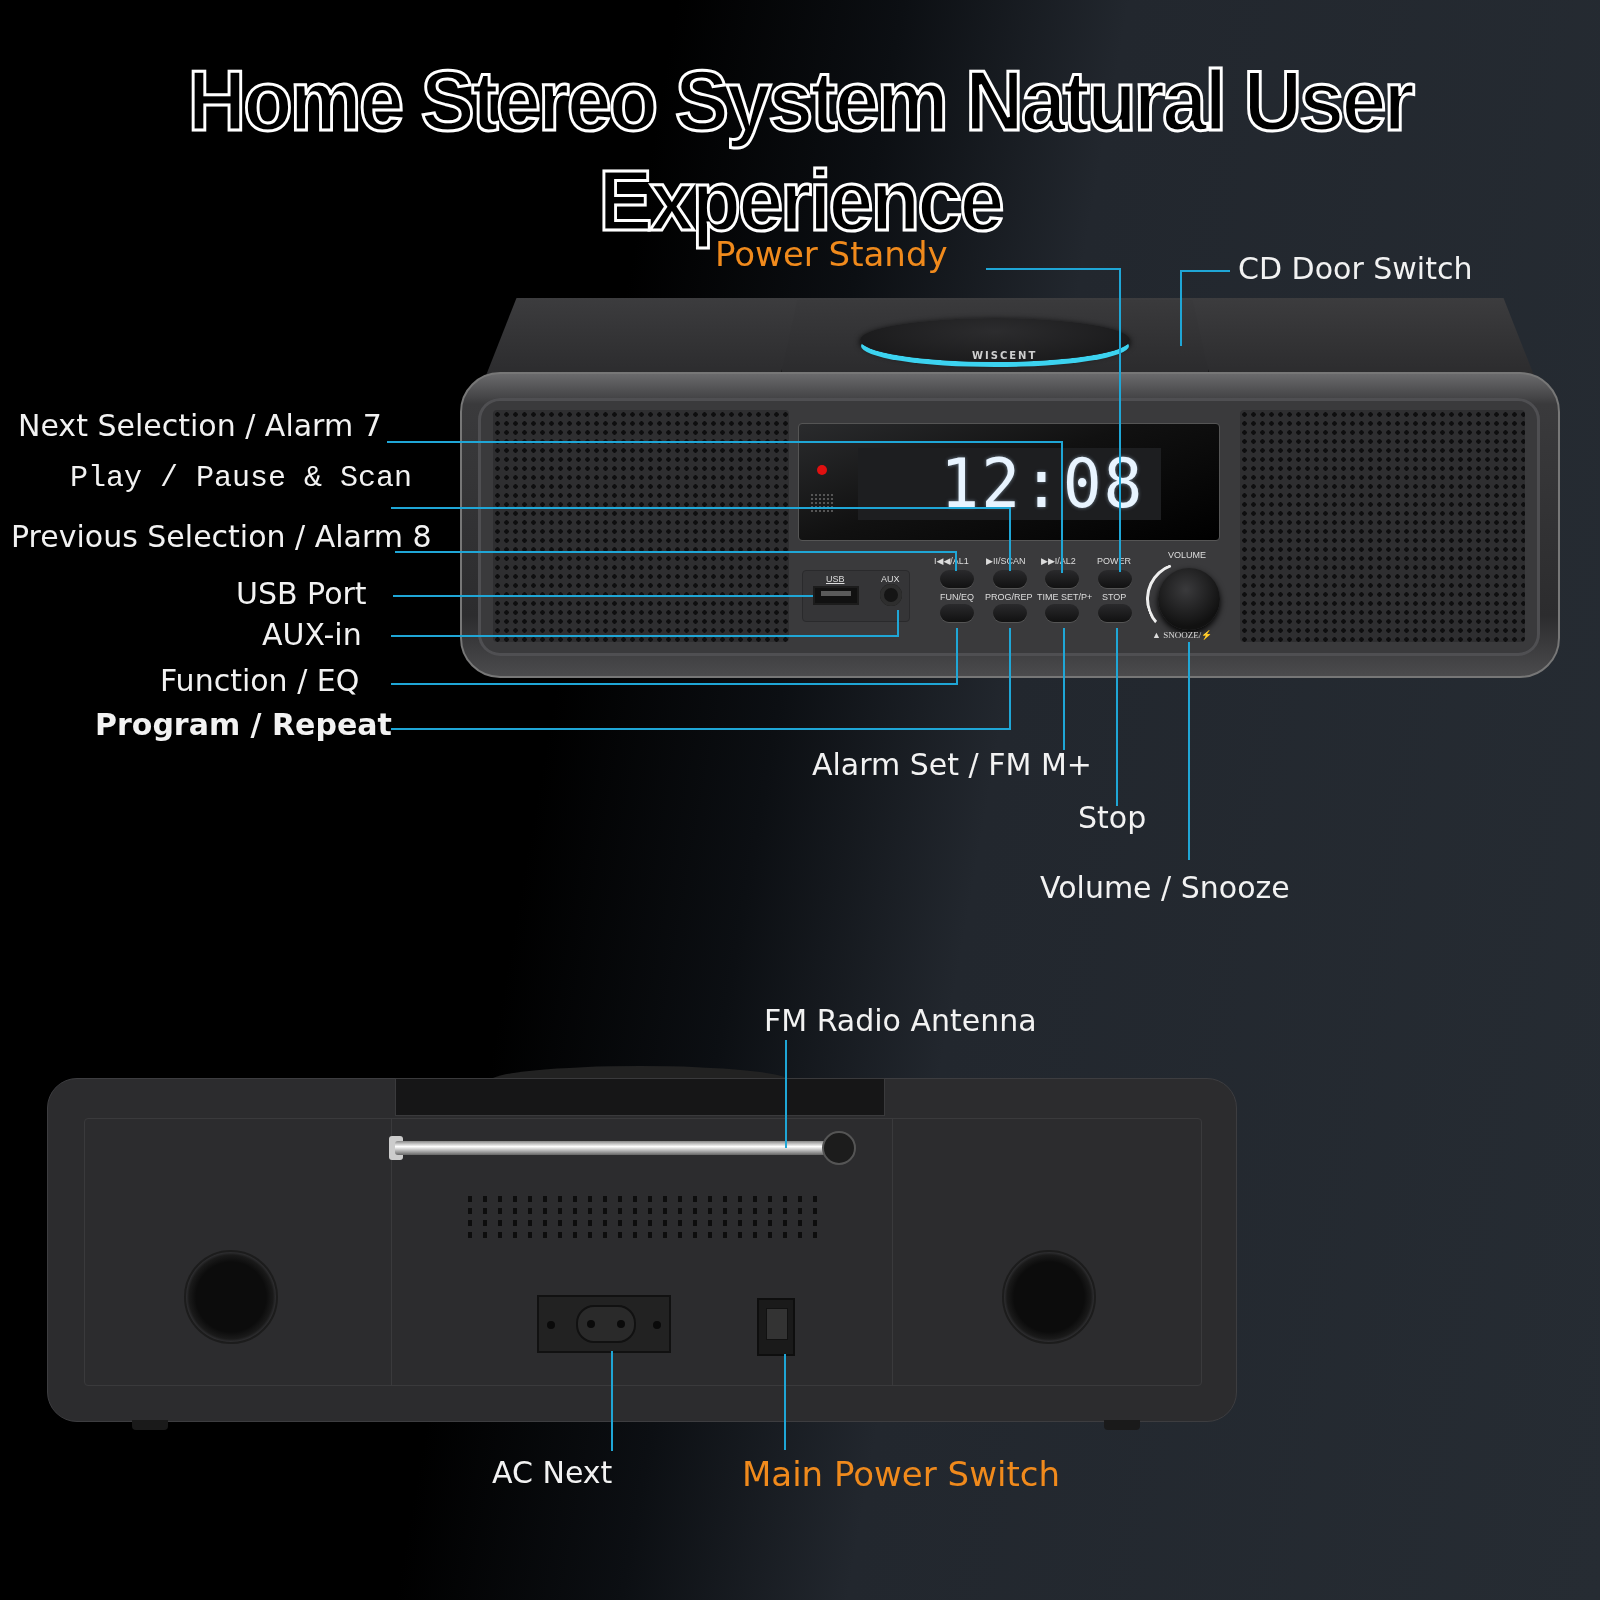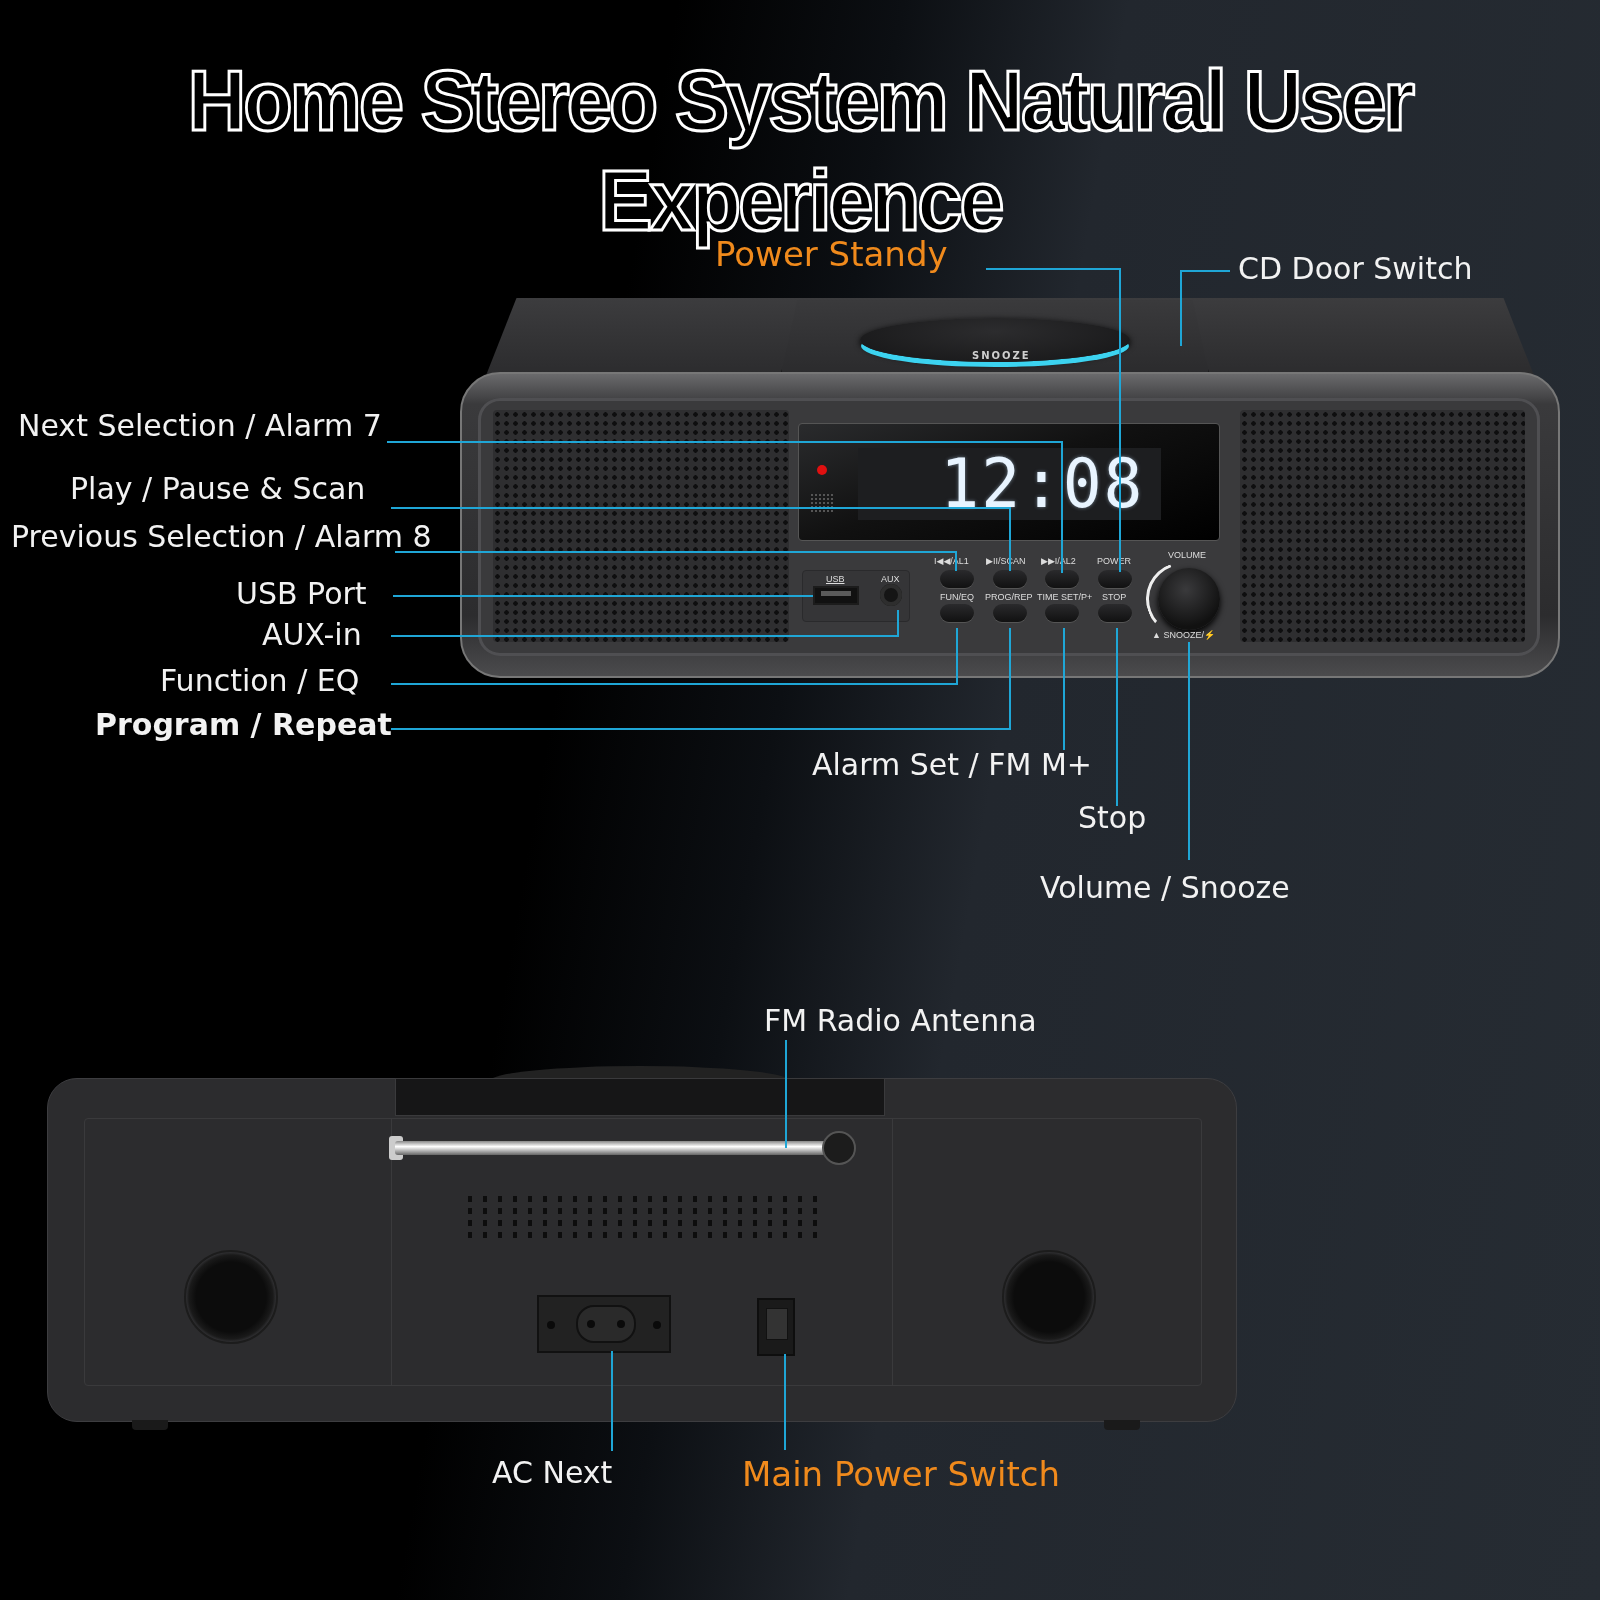--- a/index.html
+++ b/index.html
@@ -185,21 +185,21 @@
 </style>
 </head>
 <body>
 
 <div class="title">Home Stereo System Natural User Experience</div>
 
 <div>
   <div class="top-lid"></div>
   <div class="cd-panel"></div>
   <div class="cd-disc"></div>
-  <div class="brand">SNOOZE</div>
+  <div class="brand">WISCENT</div>
 
   <div class="body-frame"></div>
   <div class="face"></div>
   <div class="grille left"></div>
   <div class="grille right"></div>
 
   <div class="display"></div>
   <div class="lcd-window"></div>
   <div class="red-dot"></div>
   <div class="mic-grid"></div>
@@ -225,36 +225,36 @@
   <div class="btn" style="left:1045px;top:570px;"></div>
   <div class="btn" style="left:1098px;top:570px;"></div>
   <div class="btn" style="left:940px;top:604px;"></div>
   <div class="btn" style="left:993px;top:604px;"></div>
   <div class="btn" style="left:1045px;top:604px;"></div>
   <div class="btn" style="left:1098px;top:604px;"></div>
 
   <div class="small-lbl" style="left:1168px;top:550px;">VOLUME</div>
   <div class="knob-arc"></div>
   <div class="knob"></div>
-  <div class="small-lbl" style="left:1152px;top:630px;">▲ SNOOZE/⚡</div>
+  <div class="small-lbl" style="left:1152px;top:630px;font-family:Liberation Serif, serif;">▲ SNOOZE/⚡</div>
 </div>
 
 <div class="label orange" style="left:715px;top:236px;">Power Standy</div>
 <div class="line" style="left:986px;top:268px;width:134px;height:2px;"></div>
 <div class="line" style="left:1119px;top:268px;width:2px;height:304px;"></div>
 
 <div class="label" style="left:1238px;top:251px;">CD Door Switch</div>
 <div class="line" style="left:1180px;top:270px;width:50px;height:2px;"></div>
 <div class="line" style="left:1180px;top:270px;width:2px;height:76px;"></div>
 
 <div class="label" style="left:18px;top:408px;">Next Selection / Alarm 7</div>
 <div class="line" style="left:387px;top:441px;width:675px;height:2px;"></div>
 <div class="line" style="left:1061px;top:441px;width:2px;height:132px;"></div>
 
-<div class="label" style="left:70px;top:471px;">Play / Pause &amp; Scan</div>
+<div class="label" style="left:70px;top:460px;font-family:Liberation Mono, monospace;">Play / Pause &amp; Scan</div>
 <div class="line" style="left:391px;top:507px;width:620px;height:2px;"></div>
 <div class="line" style="left:1009px;top:507px;width:2px;height:64px;"></div>
 
 <div class="label" style="left:11px;top:519px;">Previous Selection / Alarm 8</div>
 <div class="line" style="left:395px;top:551px;width:562px;height:2px;"></div>
 <div class="line" style="left:955px;top:551px;width:2px;height:20px;"></div>
 
 <div class="label" style="left:236px;top:576px;">USB Port</div>
 <div class="line" style="left:393px;top:595px;width:420px;height:2px;"></div>
 

